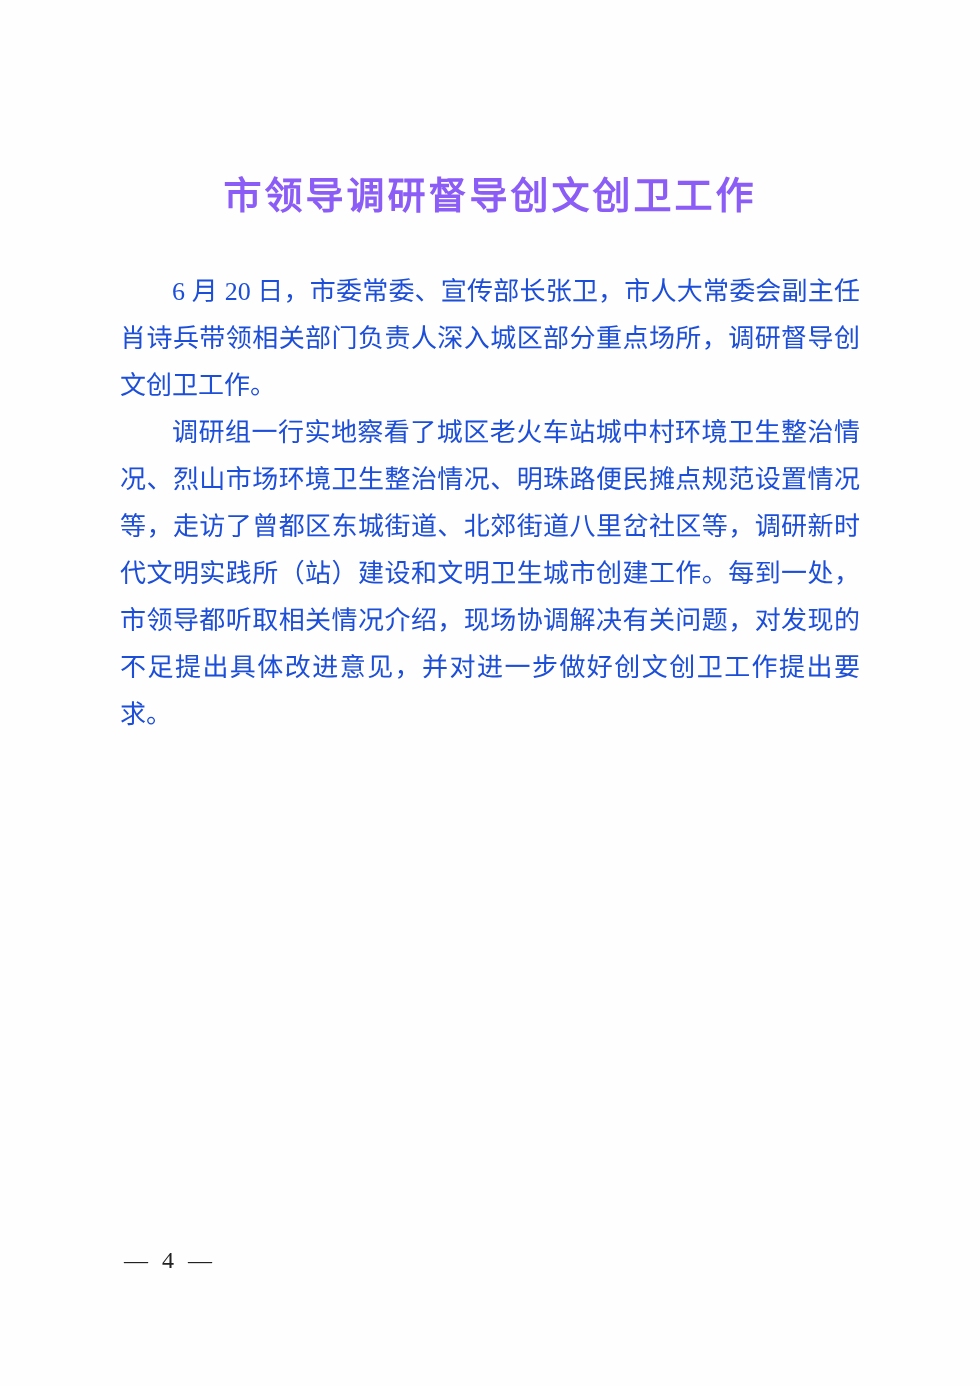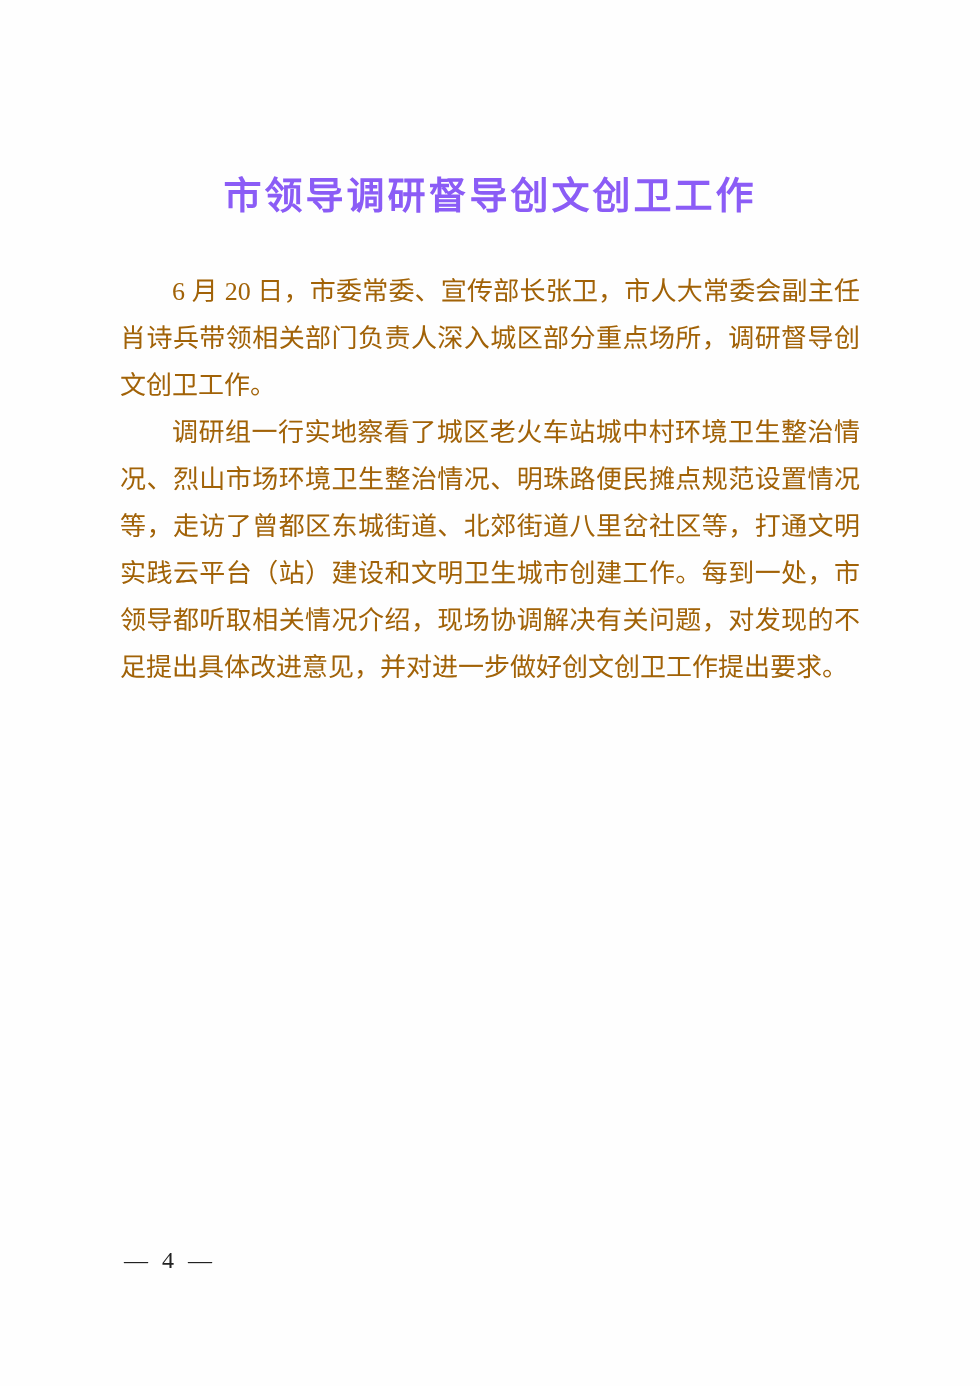--- a/index.html
+++ b/index.html
@@ -33,21 +33,21 @@
   }
   .doc-body {
     position: absolute;
     top: 268px;
     left: 120px;
     width: 740px;
     font-size: 26px;
     line-height: 47px;
     text-align: justify;
     text-justify: inter-character;
-    color: #a16207;
+    color: #1d4ed8;
   }
   .doc-body p {
     margin: 0;
     text-indent: 2em;
     word-break: break-all;
   }
   .page-number {
     position: absolute;
     left: 124px;
     bottom: 112px;
@@ -59,18 +59,18 @@
 </style>
 </head>
 <body>
 
 <div class="page">
 
   <h1 class="doc-title">市领导调研督导创文创卫工作</h1>
 
   <div class="doc-body">
     <p>6 月 20 日，市委常委、宣传部长张卫，市人大常委会副主任肖诗兵带领相关部门负责人深入城区部分重点场所，调研督导创文创卫工作。</p>
-    <p>调研组一行实地察看了城区老火车站城中村环境卫生整治情况、烈山市场环境卫生整治情况、明珠路便民摊点规范设置情况等，走访了曾都区东城街道、北郊街道八里岔社区等，打通文明实践云平台（站）建设和文明卫生城市创建工作。每到一处，市领导都听取相关情况介绍，现场协调解决有关问题，对发现的不足提出具体改进意见，并对进一步做好创文创卫工作提出要求。</p>
+    <p>调研组一行实地察看了城区老火车站城中村环境卫生整治情况、烈山市场环境卫生整治情况、明珠路便民摊点规范设置情况等，走访了曾都区东城街道、北郊街道八里岔社区等，调研新时代文明实践所（站）建设和文明卫生城市创建工作。每到一处，市领导都听取相关情况介绍，现场协调解决有关问题，对发现的不足提出具体改进意见，并对进一步做好创文创卫工作提出要求。</p>
   </div>
 
   <div class="page-number">— 4 —</div>
 
 </div>
 
 </body></html>

